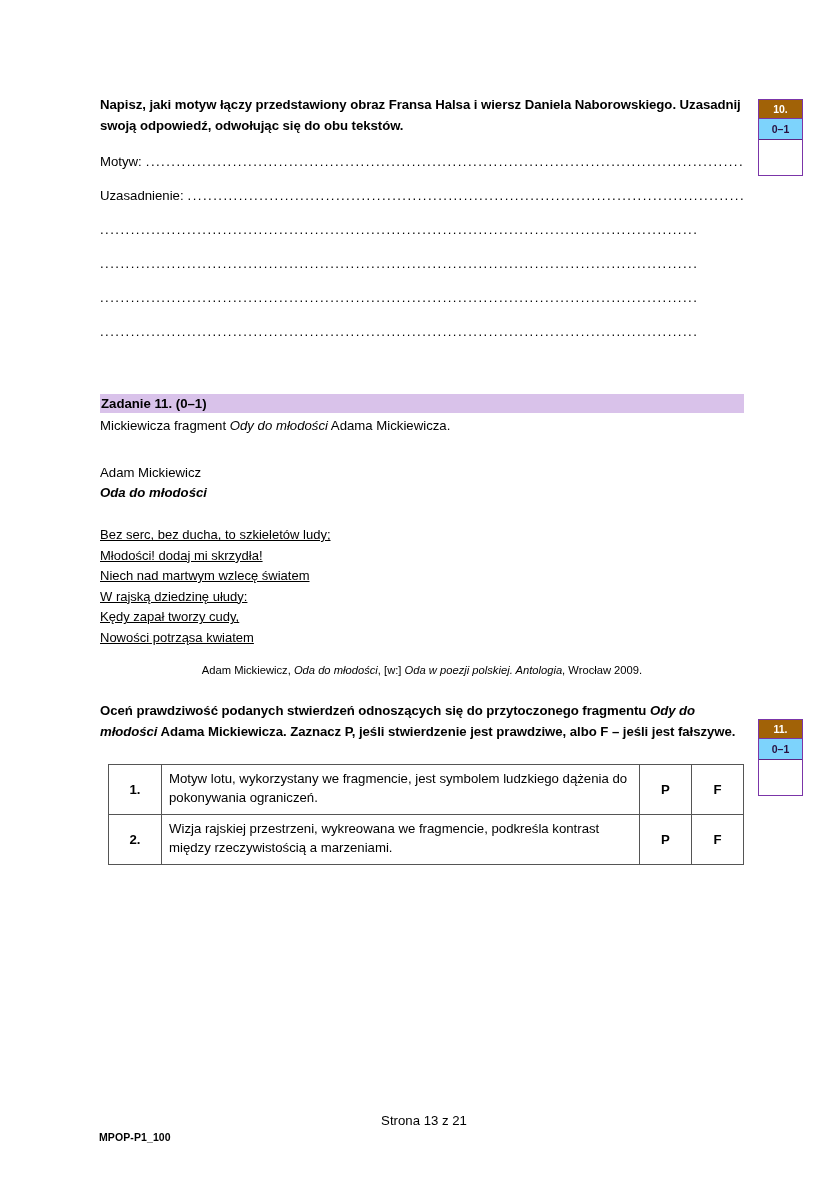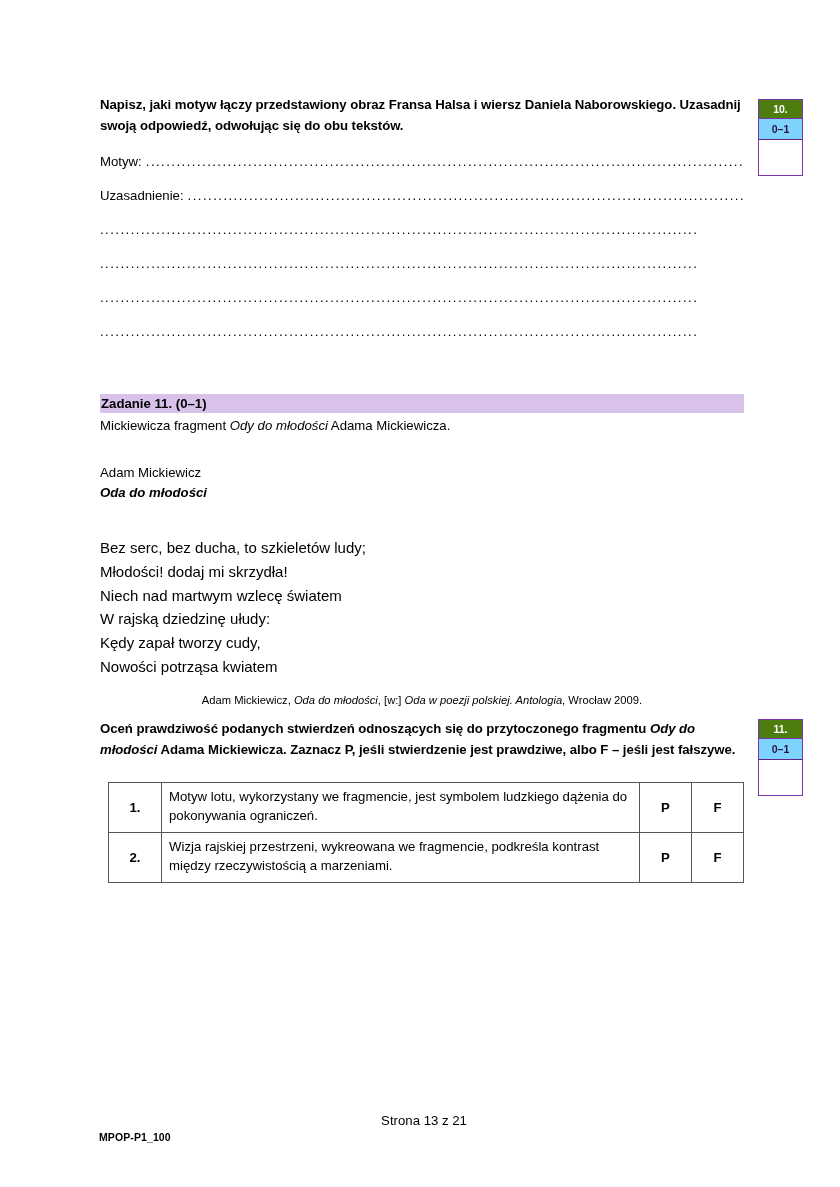--- a/index.html
+++ b/index.html
@@ -88,36 +88,37 @@
     margin-top: 27px;
     font-size: 13.2px;
     line-height: 1.58;
   }
   .poem-author { }
   .poem-title {
     font-weight: bold;
     font-style: italic;
   }
   .poem-body {
-    margin-top: 32px;
-    font-size: 15px;
+    margin-top: 21px;
+    font-size: 13px;
     line-height: 1.58;
+    text-decoration: underline;
   }
   .poem-line { white-space: nowrap; }
 
   .source {
     margin-top: 15px;
     text-align: center;
     font-size: 11.2px;
     line-height: 1.3;
   }
 
   
   .instruction {
-    margin-top: 10px;
+    margin-top: 22px;
     font-size: 13.2px;
     font-weight: bold;
     line-height: 1.62;
     letter-spacing: -0.05px;
   }
 
   
   .pf-table {
     margin-top: 21px;
     margin-left: 8px;
@@ -151,21 +152,21 @@
     position: absolute;
     width: 45px;
     border: 1px solid #7b35a8;
     box-sizing: border-box;
     font-size: 10.5px;
     font-weight: bold;
     text-align: center;
     background: #ffffff;
   }
   .score-no {
-    background: #4d7c0f;
+    background: #a16207;
     color: #ffffff;
     height: 19px;
     line-height: 19px;
     border-bottom: 1px solid #7b35a8;
     box-sizing: border-box;
   }
   .score-range {
     background: #7dd3fc;
     color: #2a1040;
     height: 21px;

